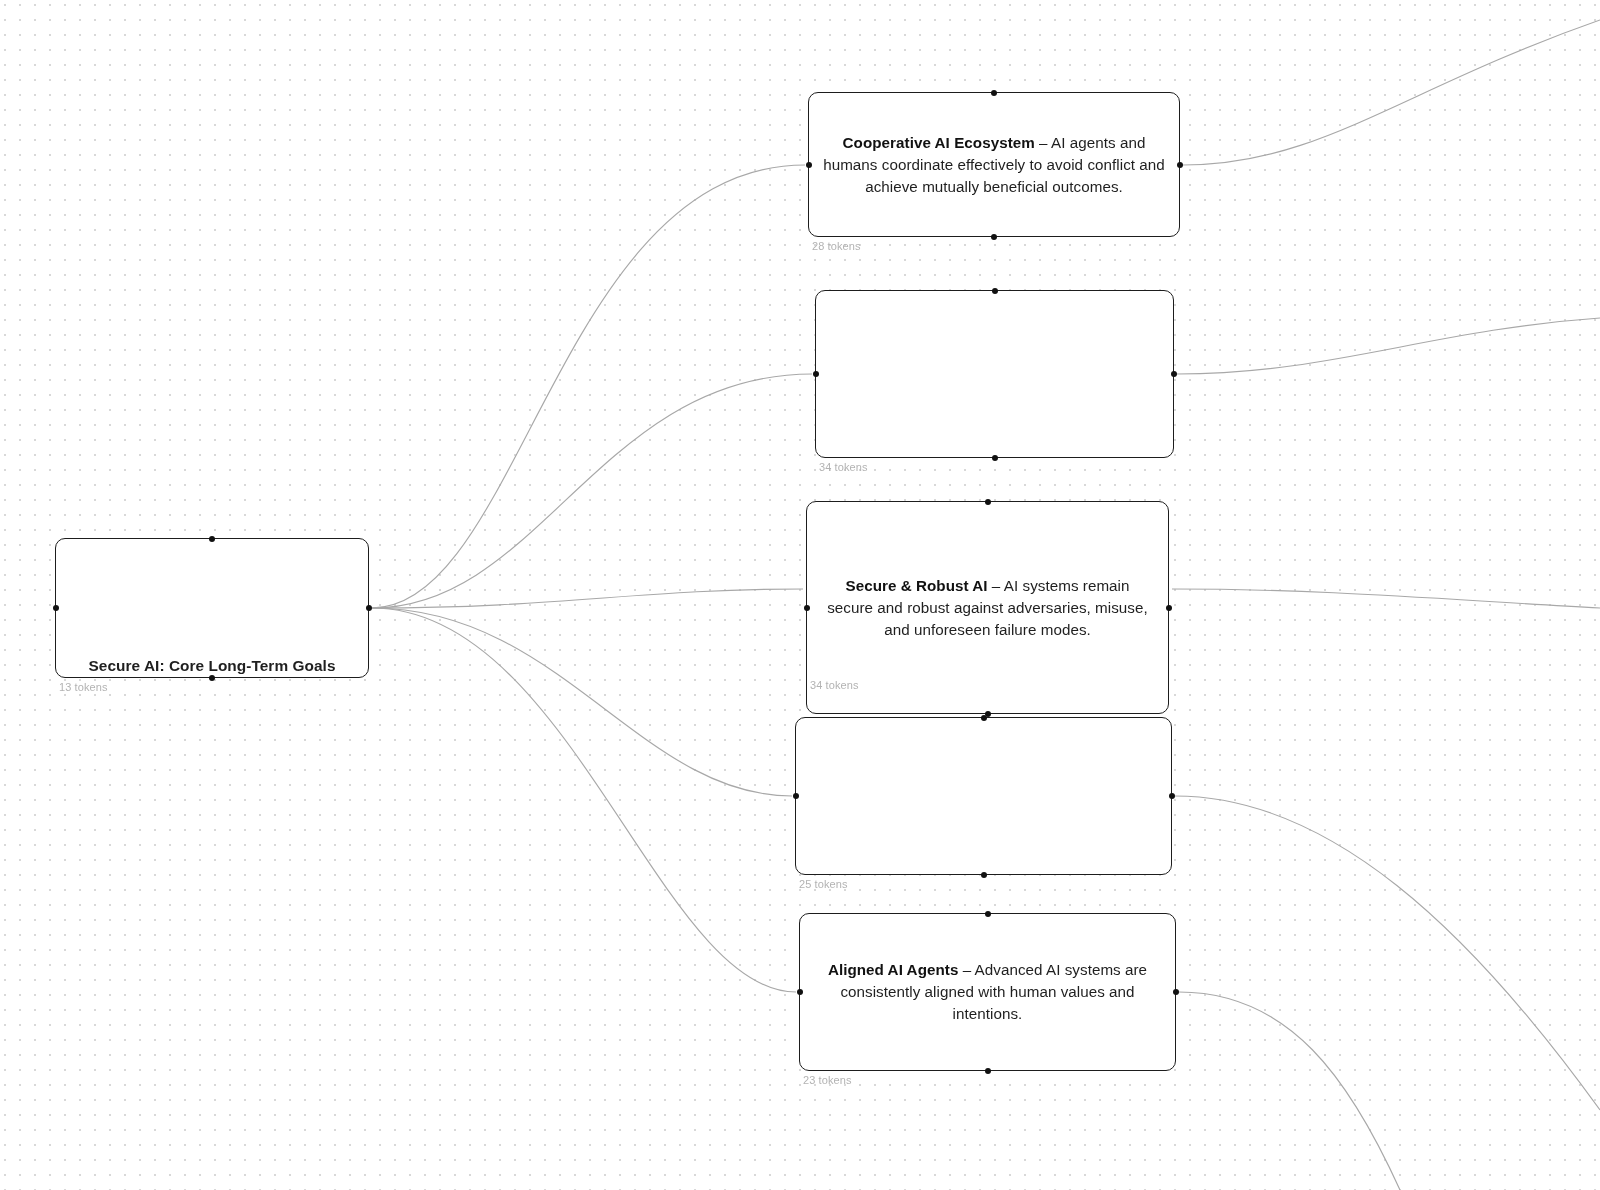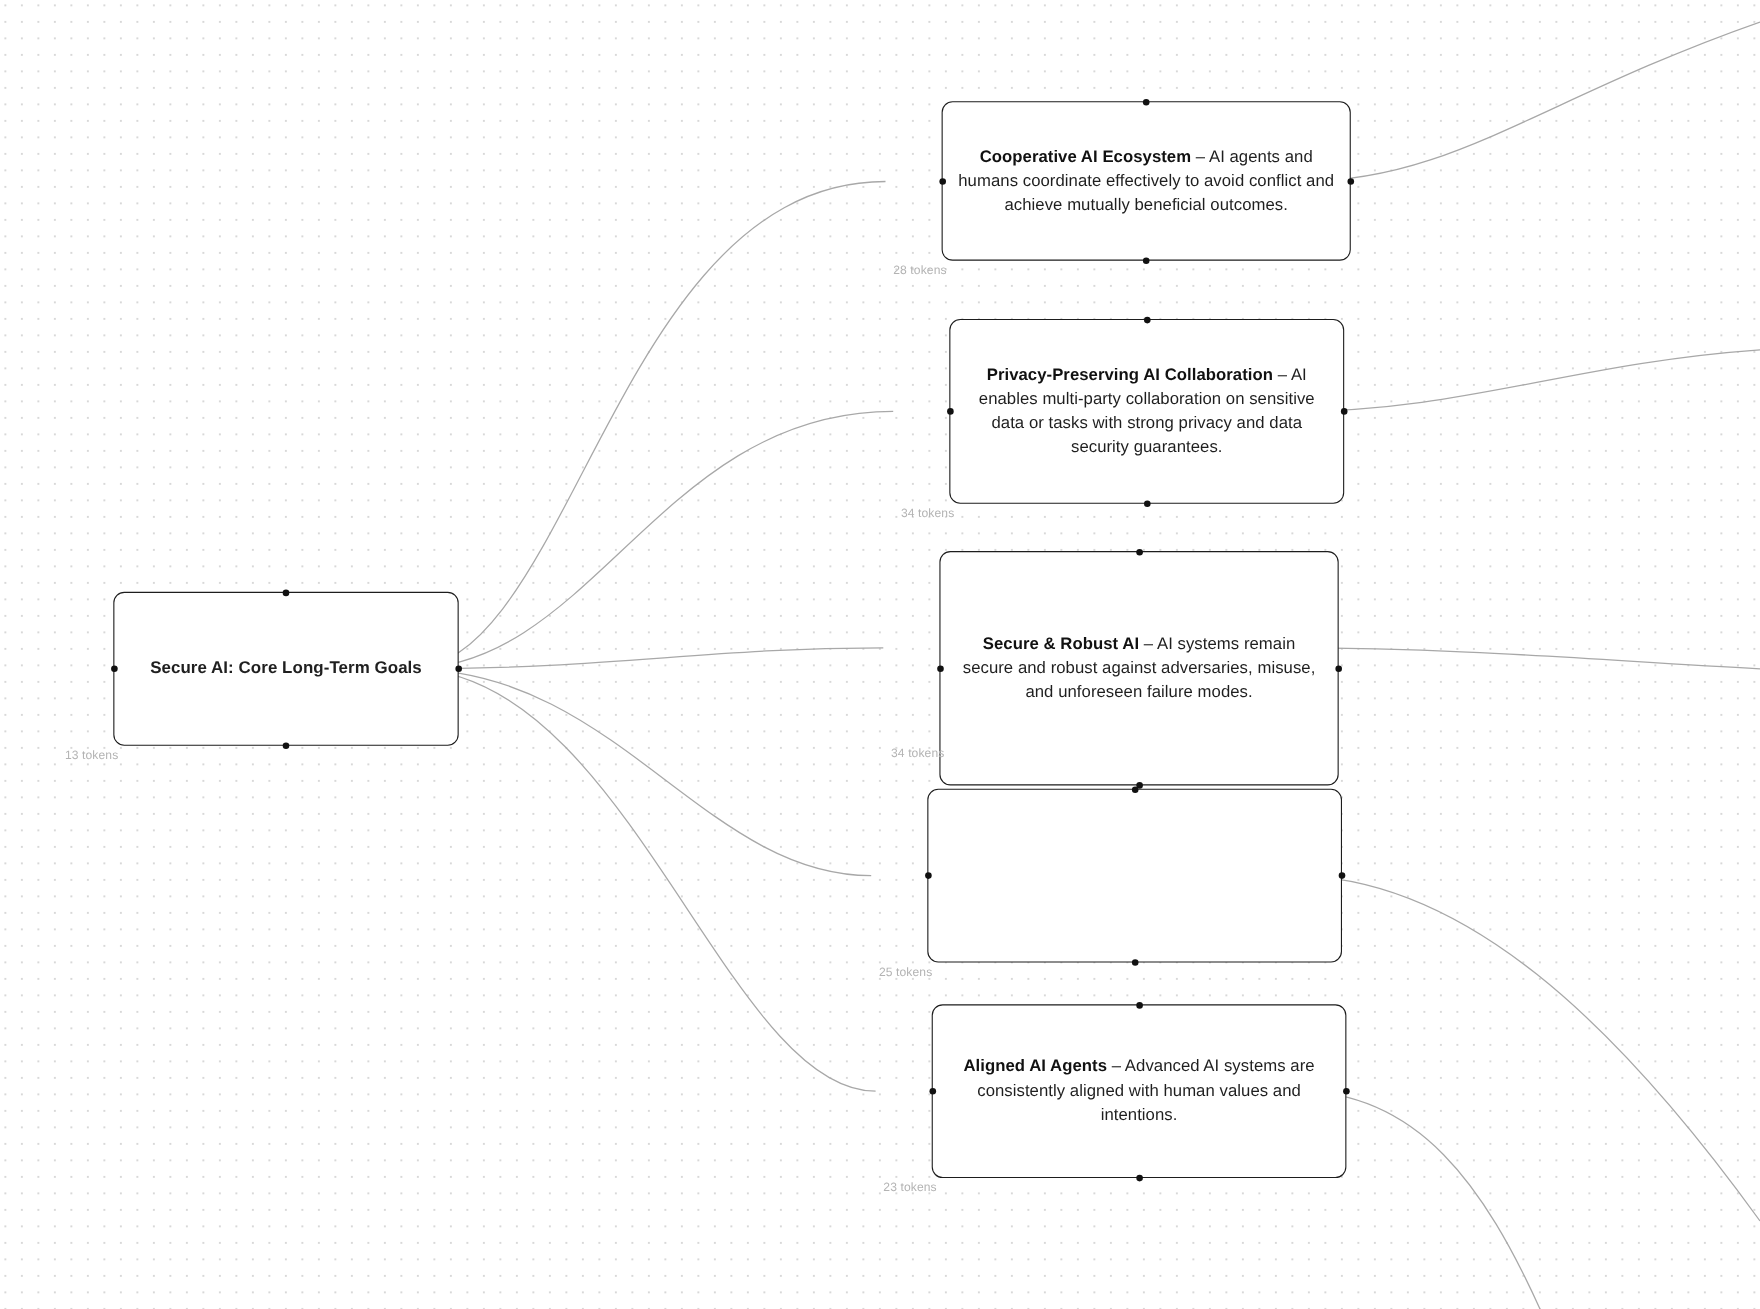--- a/index.html
+++ b/index.html
@@ -36,21 +36,20 @@
   }
   .node {
     position: absolute;
     box-sizing: border-box;
     background: #ffffff;
     border: 1.4px solid #1d1d1d;
     border-radius: 10px;
     display: flex;
     align-items: center;
     justify-content: center;
-    margin-left: 48px;
   }
   .node-text {
     display: block;
     width: 100%;
     text-align: center;
     font-size: 15.2px;
     line-height: 22px;
     color: #1f1f1f;
     padding: 0 14px;
     box-sizing: border-box;
@@ -94,21 +93,21 @@
       <path d="M 372,608 C 560,608 640,589 803,589" class="edge-path"></path>
       <path d="M 372,608 C 560,608 640,796 792,796" class="edge-path"></path>
       <path d="M 372,608 C 570,608 660,992 796,992" class="edge-path"></path>
       <path d="M 1183,165 C 1320,165 1400,90 1600,20" class="edge-path"></path>
       <path d="M 1177,374 C 1330,374 1430,330 1600,318" class="edge-path"></path>
       <path d="M 1172,589 C 1330,589 1450,600 1600,608" class="edge-path"></path>
       <path d="M 1175,796 C 1330,796 1470,930 1600,1110" class="edge-path"></path>
       <path d="M 1179,992 C 1290,992 1350,1080 1400,1190" class="edge-path"></path>
     </svg>
 
-  <div class="node node-root" id="node-root" style="left: 55px; top: 538px; width: 314px; height: 140px;">
+  <div class="node node-root" id="node-root" style="left: 55px; top: 538px; width: 314px; height: 140px; align-items: flex-end;">
     <span class="port port-left"></span>
     <span class="port port-right"></span>
     <span class="port port-top"></span>
     <span class="port port-bottom"></span>
     <span class="node-text">Secure AI: Core Long-Term Goals</span>
   </div>
   <div class="token-label" id="tok-root" style="left: 59px; top: 681px;">13 tokens</div>
 
   <div class="node" id="node-0" style="left: 808px; top: 92px; width: 372px; height: 145px;">
     <span class="port port-left"></span>
@@ -119,23 +118,20 @@
       <b>Cooperative AI Ecosystem</b><span> – </span><span>AI agents and humans coordinate effectively to avoid conflict and achieve mutually beneficial outcomes.</span>
     </span>
   </div>
   <div class="token-label" id="tok-0" style="left: 812px; top: 240px;">28 tokens</div>
 
   <div class="node" id="node-1" style="left: 815px; top: 290px; width: 359px; height: 168px;">
     <span class="port port-left"></span>
     <span class="port port-right"></span>
     <span class="port port-top"></span>
     <span class="port port-bottom"></span>
-    <span class="node-text">
-      <b>Privacy-Preserving AI Collaboration</b><span> – </span><span>AI enables multi-party collaboration on sensitive data or tasks with strong privacy and data security guarantees.</span>
-    </span>
   </div>
   <div class="token-label" id="tok-1" style="left: 819px; top: 461px;">34 tokens</div>
 
   <div class="node" id="node-2" style="left: 806px; top: 501px; width: 363px; height: 213px;">
     <span class="port port-left"></span>
     <span class="port port-right"></span>
     <span class="port port-top"></span>
     <span class="port port-bottom"></span>
     <span class="node-text">
       <b>Secure &amp; Robust AI</b><span> – </span><span>AI systems remain secure and robust against adversaries, misuse, and unforeseen failure modes.</span>

